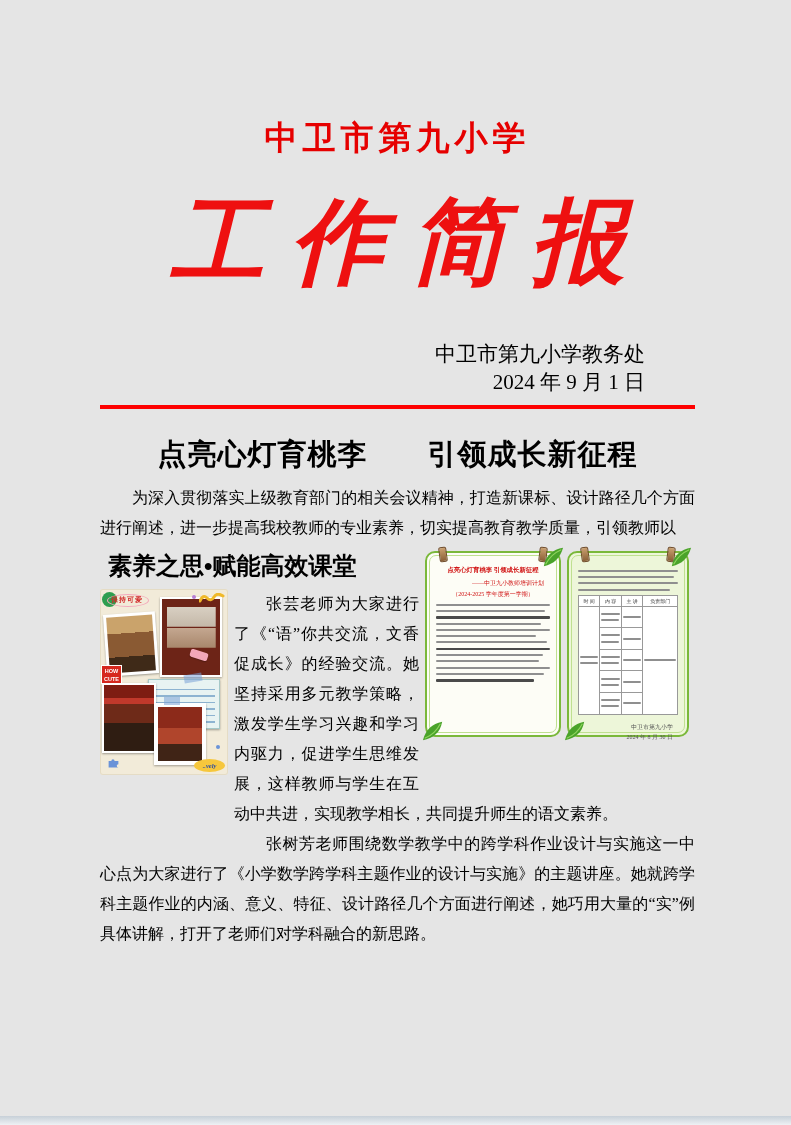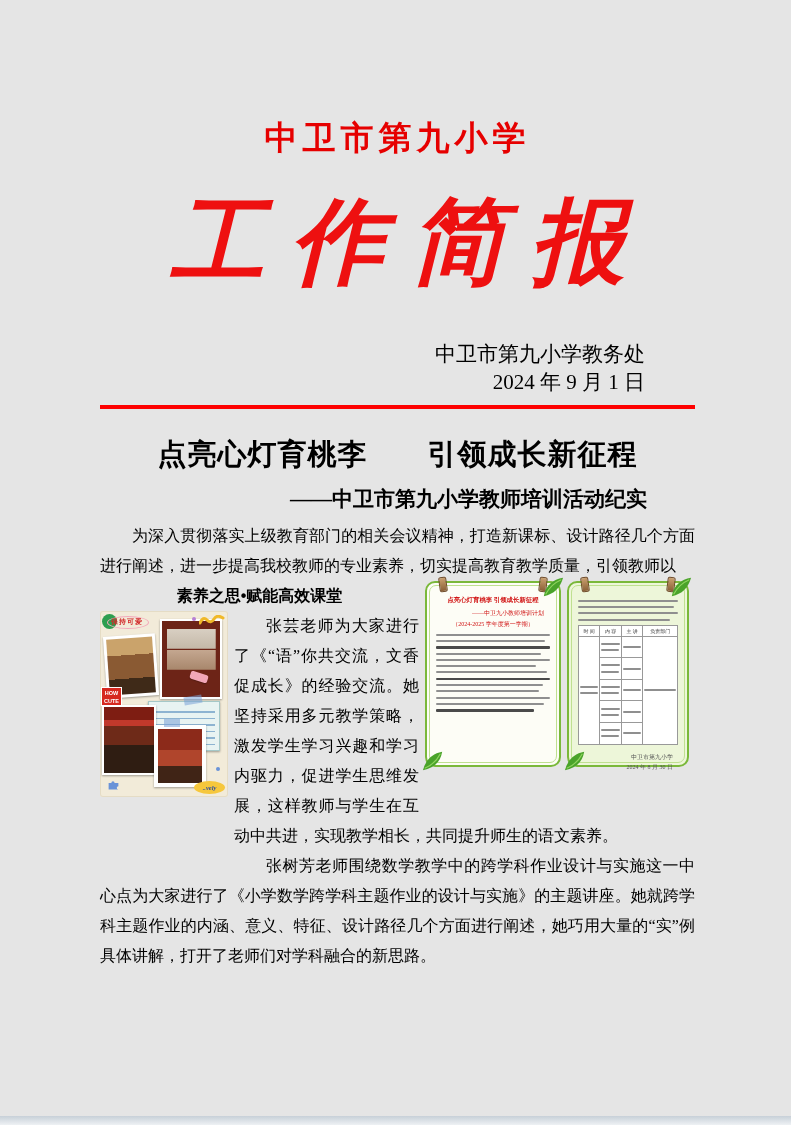--- a/index.html
+++ b/index.html
@@ -23,21 +23,21 @@
                    font-family:"Liberation Sans","DejaVu Sans",sans-serif; letter-spacing:1px; }
   .article-subtitle { margin-top:10px; text-align:right; padding-right:48px;
                       font-weight:bold; font-size:21px; }
 
   .body-text { font-size:16px; line-height:30px; text-align:justify; margin:0; }
   .indent { text-indent:2em; }
   .p1a { margin-top:8px; }
   .num { color:#2e74b5; font-family:"Liberation Sans","DejaVu Sans",sans-serif; font-size:15px; }
 
   .section-heading { font-family:"Liberation Sans","DejaVu Sans",sans-serif; font-weight:bold;
-                     font-size:16px; text-align:center; margin:0; line-height:30px; }
+                     font-size:24px; text-align:left; margin:8px; line-height:30px; }
 
   
   .right-figure { float:right; width:270px; height:228px; margin-left:6px; }
   .plan-doc { display:flex; gap:6px; width:264px; height:186px; }
   .mini-page { position:relative; flex:1; border:2px solid #7ab83a; border-radius:10px;
                padding:13px 9px 6px; }
   .mini-page::before { content:""; position:absolute; inset:2px; border:1px solid #bfe090;
                        border-radius:7px; pointer-events:none; }
   .mini-page.white { background:#fdfdf6; }
   .mini-page.green { background:#edf6d9; }
@@ -125,21 +125,20 @@
 
     <div class="banner">工作简报</div>
 
     <div class="masthead">
       <span>中卫市第九小学教务处</span>
       <span>2024 年 9 月 1 日</span>
     </div>
     <div class="divider"></div>
 
     <div class="article-title">点亮心灯育桃李　　引领成长新征程</div>
-    <div class="article-subtitle">——中卫市第九小学教师培训活动纪实</div>
 
     <p class="body-text indent p1a">为深入贯彻落实上级教育部门的相关会议精神，打造新课标、设计路径几个方面进行阐述，进一步提高我校教师的专业素养，切实提高教育教学质量，引领教师以</p>
 
     <div>
 
       <div class="right-figure">
         <div class="plan-doc">
 
           <div class="mini-page white">
             <span class="pin l"></span>

